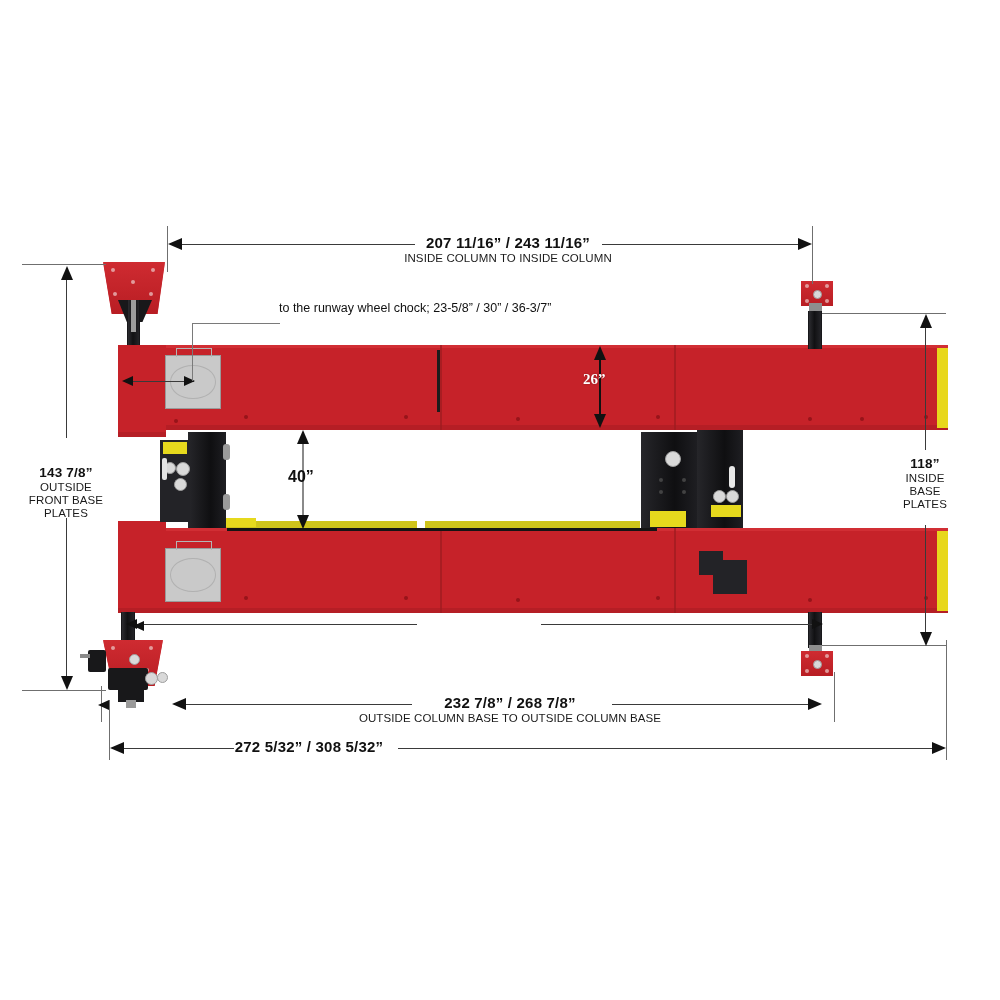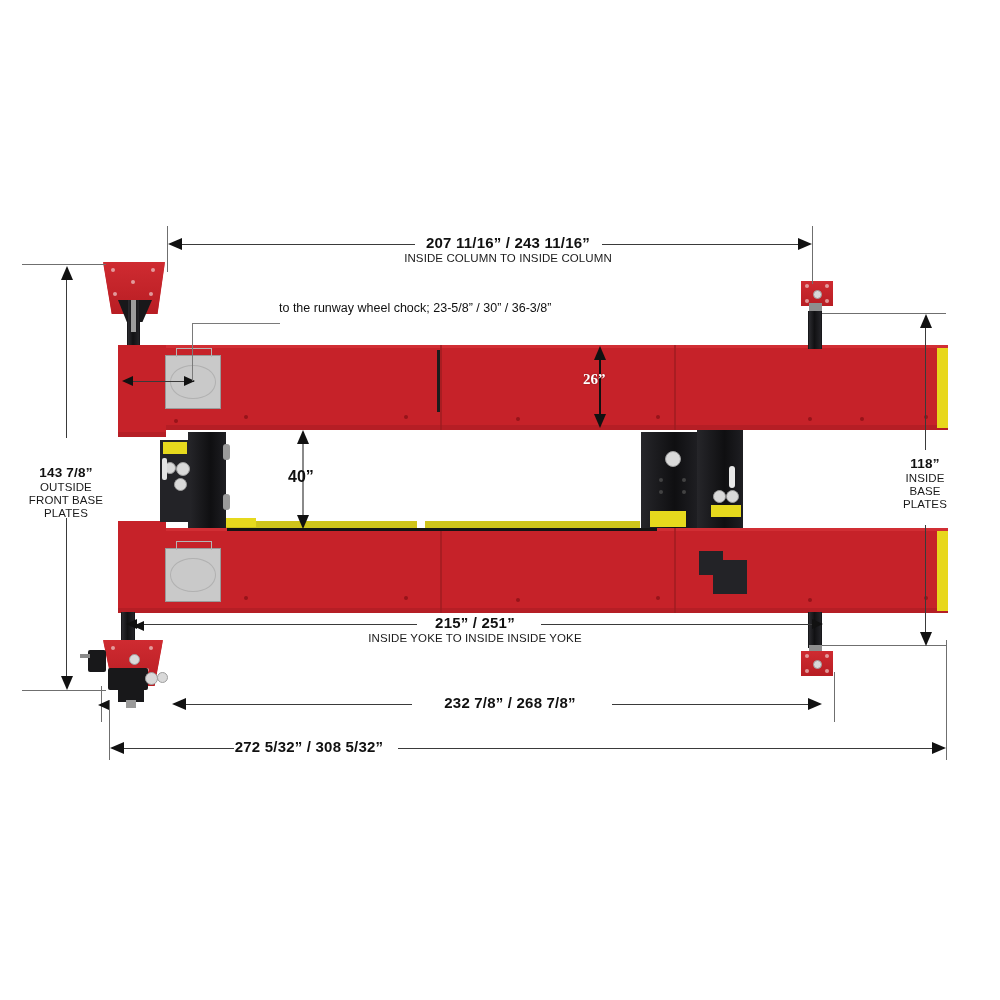--- a/index.html
+++ b/index.html
@@ -230,21 +230,21 @@
   <div class="dimline hline" style="left:181px;top:244px;width:234px;"></div>
   <div class="dimline hline" style="left:602px;top:244px;width:196px;"></div>
   <div class="ah ah-l" style="left:168px;top:238px;"></div>
   <div class="ah ah-r" style="left:798px;top:238px;"></div>
   <div class="dimtext" style="left:308px;top:234px;width:400px;">
     <div class="val">207 11/16” /  243 11/16”</div>
     <div class="cap">INSIDE COLUMN TO INSIDE COLUMN</div>
   </div>
 
   <div class="note" style="left:279px;top:300px;">
-    <div>to the runway wheel chock; 23-5/8” / 30” / 36-3/8”</div>
+    <div>to the runway wheel chock; 23-5/8” / 30” / 36-3/7”</div>
   </div>
   <div class="leader" style="left:192px;top:323px;width:88px;height:1px;"></div>
   <div class="leader" style="left:192px;top:323px;width:1px;height:58px;"></div>
 
   <div class="dimline vline" style="left:599px;top:352px;height:70px;background:#111;width:2px;"></div>
   <div class="ah ah-u" style="left:594px;top:346px;"></div>
   <div class="ah ah-d" style="left:594px;top:414px;"></div>
   <div class="whitedim" style="left:583px;top:371px;font-family:Liberation Serif, serif;">26”</div>
 
   <div class="dimline vline" style="left:302px;top:437px;height:86px;background:#8a8a8a;width:2px;"></div>
@@ -275,33 +275,30 @@
     <div class="val">118”</div>
     <div class="cap">INSIDE</div>
     <div class="cap">BASE</div>
     <div class="cap">PLATES</div>
   </div>
 
   <div class="dimline hline" style="left:136px;top:624px;width:281px;"></div>
   <div class="dimline hline" style="left:541px;top:624px;width:271px;"></div>
   <div class="ah ah-l ah-sm" style="left:126px;top:619px;"></div>
   <div class="ah ah-r ah-sm" style="left:812px;top:619px;"></div>
-  <div class="dimtext" style="left:280px;top:614px;width:390px;">
-    <div class="val">215” / 251”</div>
-    <div class="cap">INSIDE YOKE TO INSIDE INSIDE YOKE</div>
-  </div>
 
   <div class="ext" style="left:101px;top:686px;height:36px;"></div>
   <div class="ext" style="left:834px;top:672px;height:50px;"></div>
   <div class="dimline hline" style="left:186px;top:704px;width:226px;"></div>
   <div class="dimline hline" style="left:612px;top:704px;width:196px;"></div>
   <div class="ah ah-l" style="left:172px;top:698px;"></div>
   <div class="ah ah-r" style="left:808px;top:698px;"></div>
   <div class="dimtext" style="left:310px;top:694px;width:400px;">
     <div class="val">232 7/8” / 268 7/8”</div>
+    <div class="cap">OUTSIDE COLUMN BASE TO OUTSIDE COLUMN BASE</div>
   </div>
 
   <div class="ext" style="left:109px;top:700px;height:60px;"></div>
   <div class="ext" style="left:946px;top:640px;height:120px;"></div>
   <div class="dimline hline" style="left:122px;top:748px;width:112px;"></div>
   <div class="dimline hline" style="left:398px;top:748px;width:534px;"></div>
   <div class="ah ah-l" style="left:110px;top:742px;"></div>
   <div class="ah ah-r" style="left:932px;top:742px;"></div>
   <div class="dimtext" style="left:134px;top:738px;width:350px;">
     <div class="val">272 5/32” / 308 5/32”</div>

